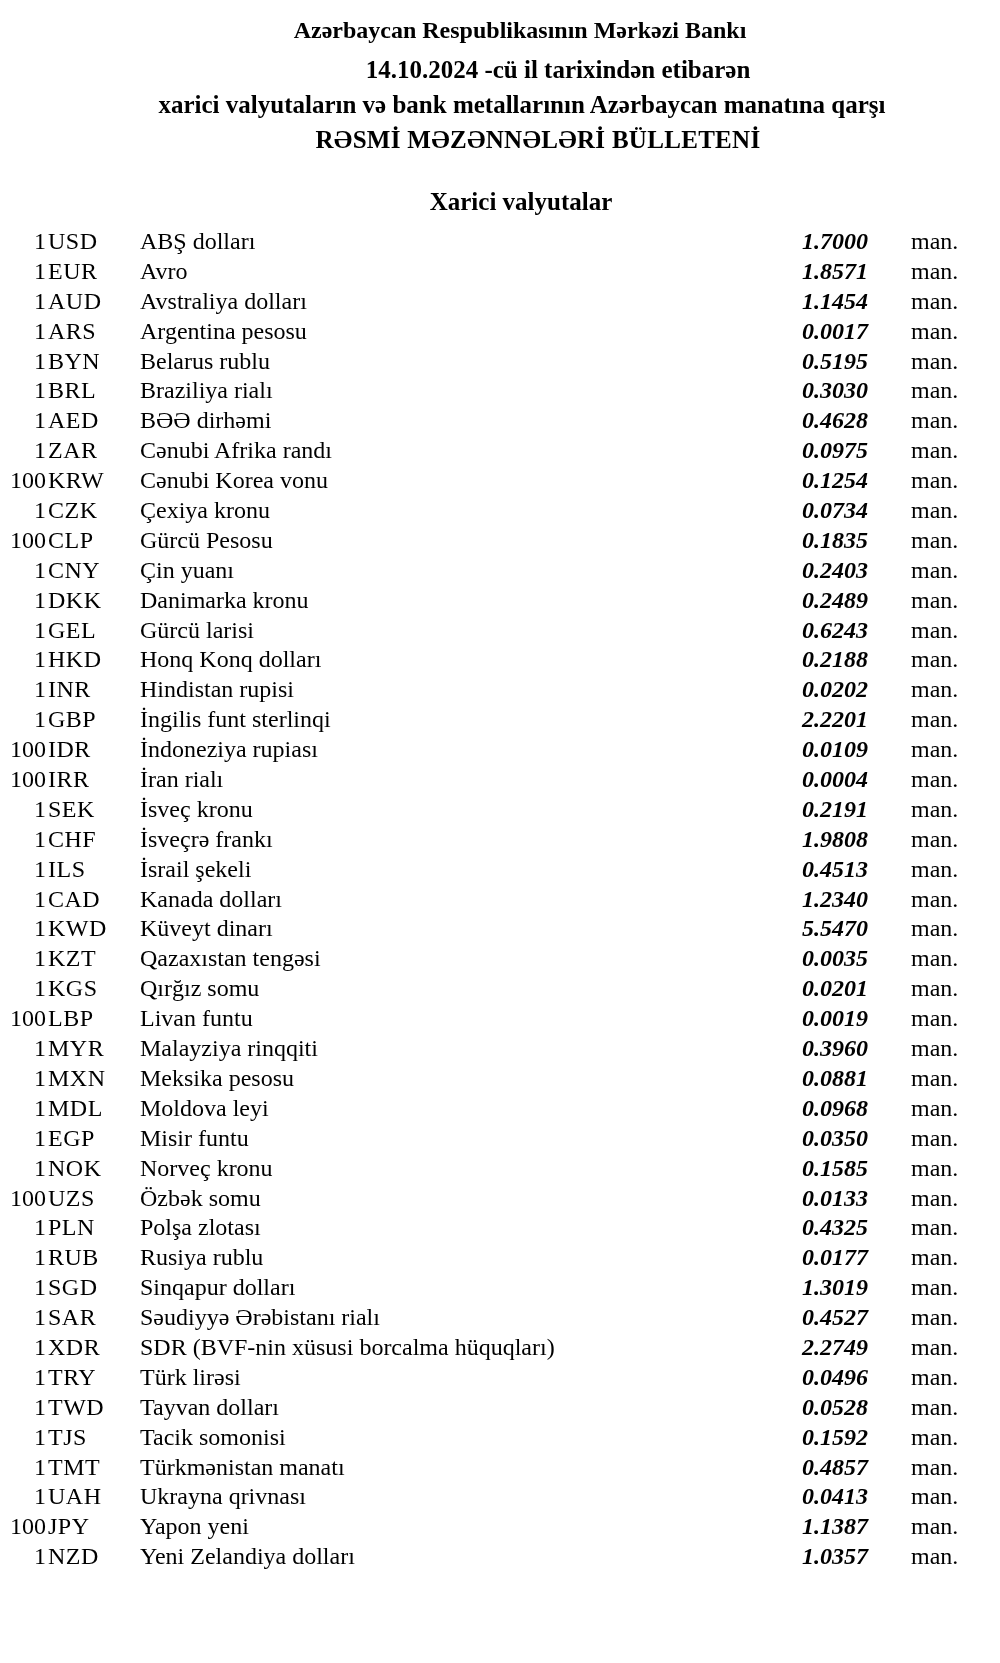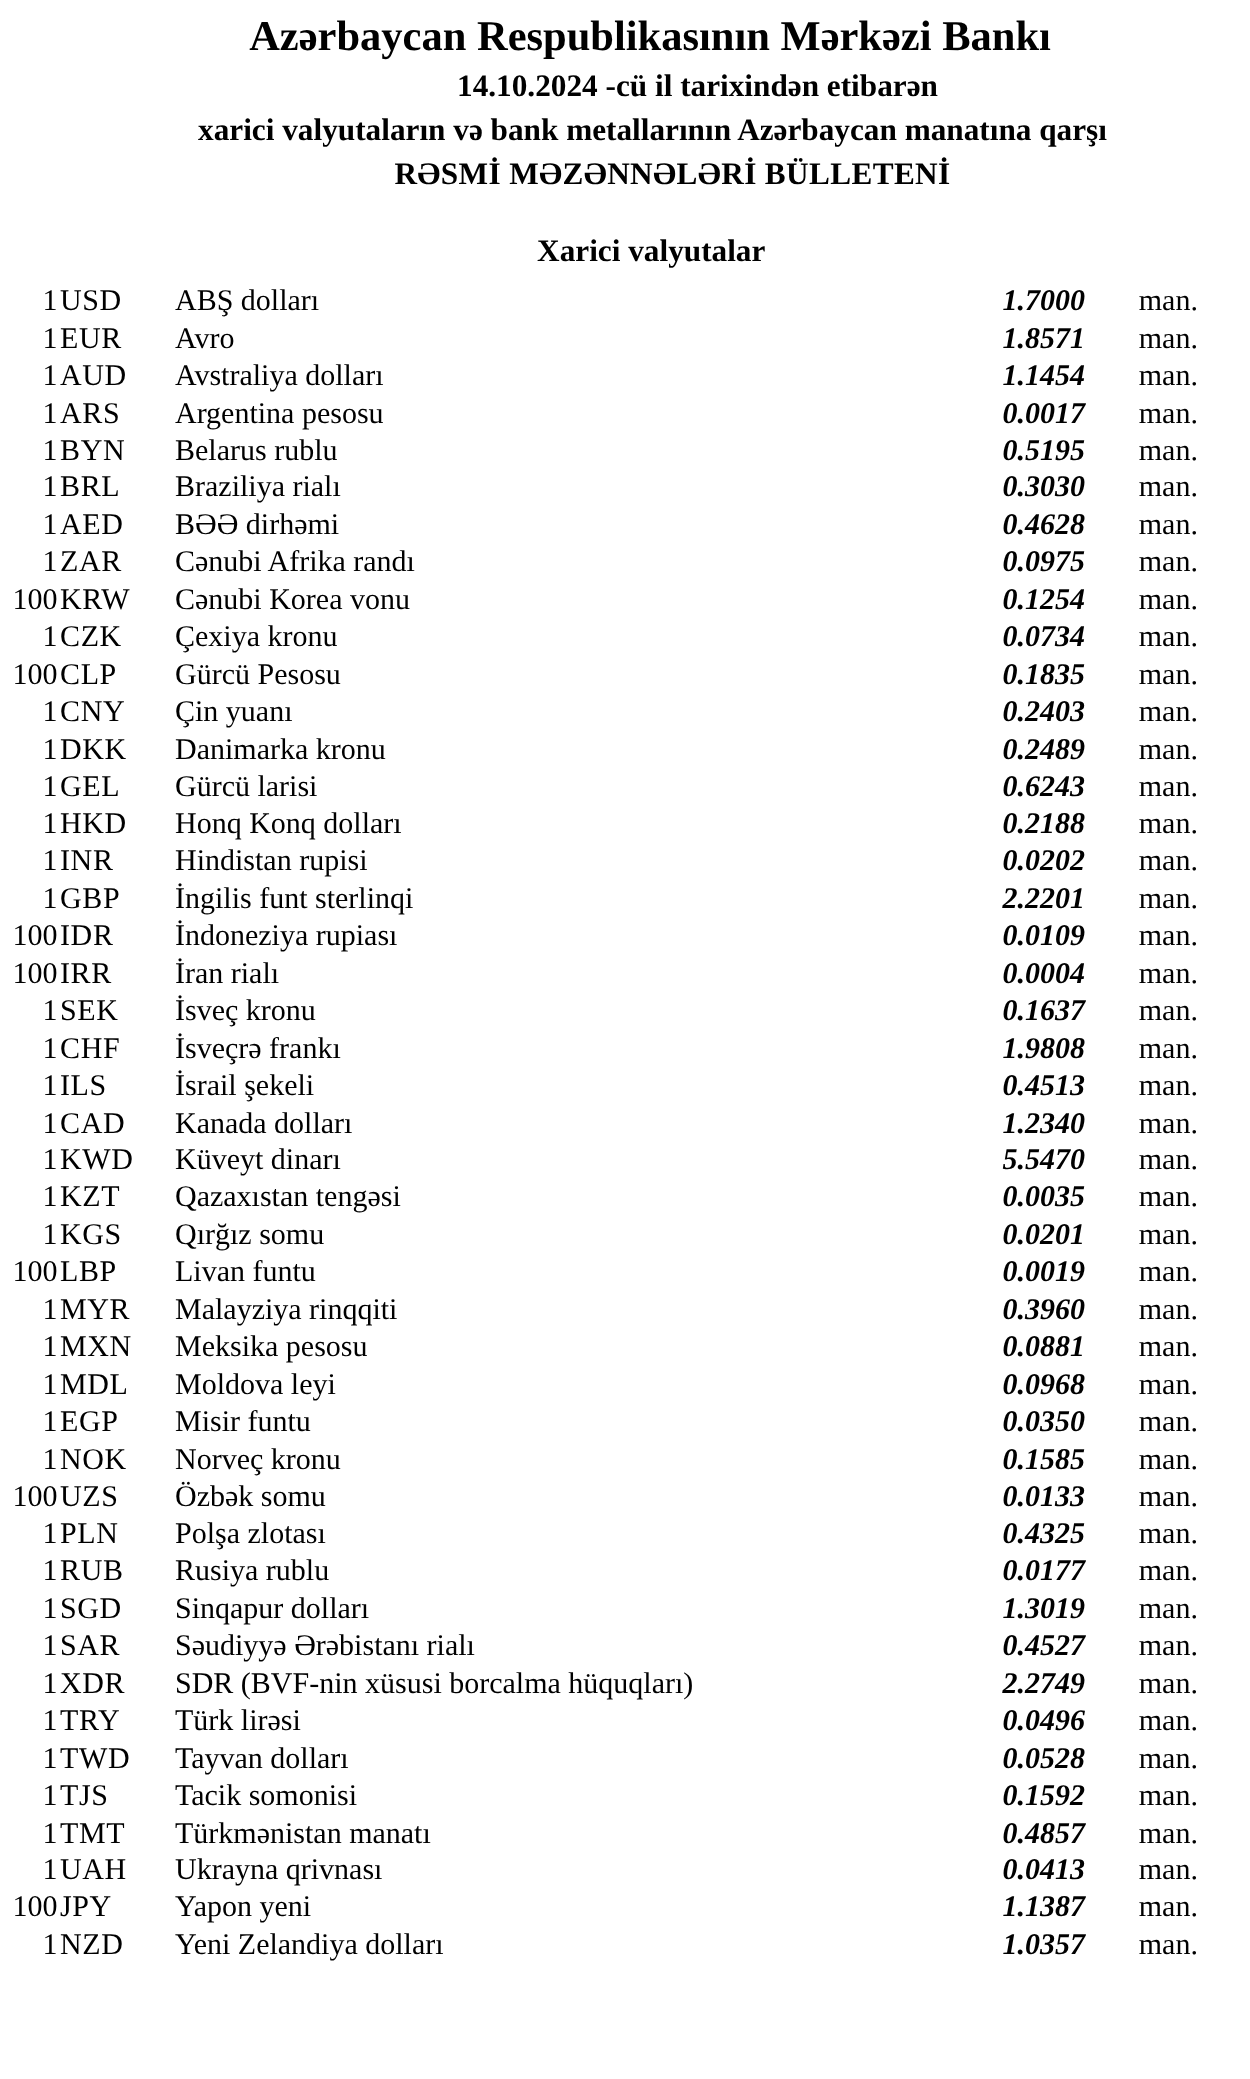--- a/index.html
+++ b/index.html
@@ -5,21 +5,21 @@
   html,body { margin:0; padding:0; background:#ffffff; }
   .page {
     position:relative;
     width:1000px; height:1663px;
     background:#ffffff; color:#000000;
     font-family:"Liberation Serif", serif;
     overflow:hidden;
   }
   .header { padding-top:8px; }
   .h-line { text-align:center; font-weight:bold; white-space:nowrap; }
-  .bank-title   { font-size:34px; line-height:44px; padding-left:40px; }
+  .bank-title   { font-size:24px; line-height:44px; padding-left:40px; }
   .date-line    { font-size:25px; line-height:35px; padding-left:116px; }
   .subtitle     { font-size:25px; line-height:35px; padding-left:44px; }
   .bulletin     { font-size:25px; line-height:35px; padding-left:36px; letter-spacing:0.3px;margin-left:40px; }
   .section-title{
     margin-top:30px; padding-left:42px;
     text-align:center; font-weight:bold;
     font-size:25px; line-height:30px;
   }
   .rates-table { margin-top:10px; }
   .row { display:flex; height:29.9px; line-height:29.9px; font-size:24px; }
@@ -193,21 +193,21 @@
     <span class="code">IRR</span>
     <span class="name">İran rialı</span>
     <span class="rate">0.0004</span>
     <span class="unit">man.</span>
   </div>
 
   <div class="row">
     <span class="qty">1</span>
     <span class="code">SEK</span>
     <span class="name">İsveç kronu</span>
-    <span class="rate">0.1637</span>
+    <span class="rate">0.2191</span>
     <span class="unit">man.</span>
   </div>
 
   <div class="row">
     <span class="qty">1</span>
     <span class="code">CHF</span>
     <span class="name">İsveçrə frankı</span>
     <span class="rate">1.9808</span>
     <span class="unit">man.</span>
   </div>

